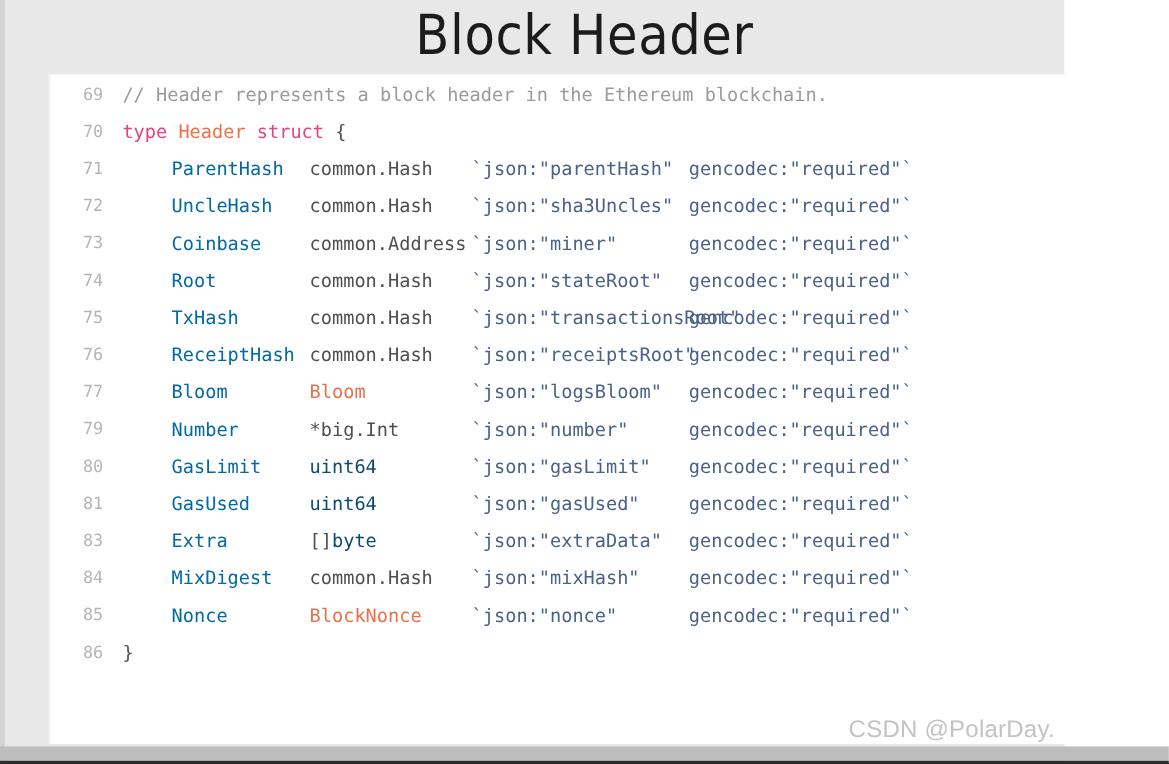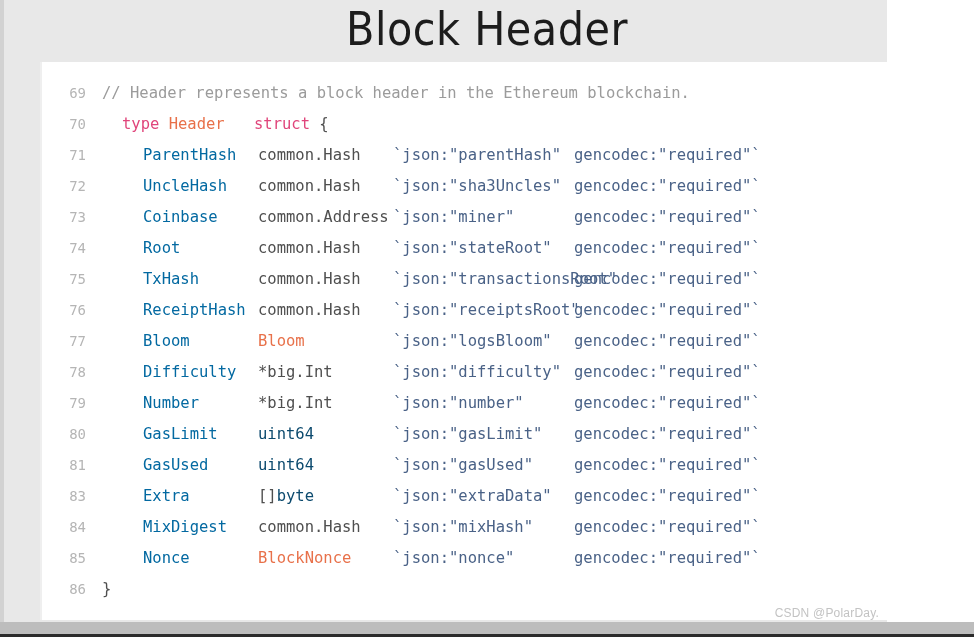--- a/index.html
+++ b/index.html
@@ -60,41 +60,41 @@
   }
 
   .code-line {
     position: relative;
     height: 31px;
     line-height: 31px;
     white-space: pre;
     font-family: "DejaVu Sans Mono", "Liberation Mono", monospace;
     font-size: 15.5px;
   }
-  .code-line:first-child { margin-top: 16px; }
+  .code-line:first-child { margin-top: 2px; }
 
   .lineno {
     position: absolute;
     left: 0;
     width: 46px;
     text-align: right;
     color: #b5b5b5;
     font-family: "DejaVu Sans Mono", "Liberation Mono", monospace;
     font-size: 14px;
   }
   .code-text {
     position: absolute;
     left: 62px;
     top: 0;
     white-space: pre;
   }
 
   
   .tok-comment { color: #9b9b9b; }
-  .tok-keyword { color: #e0457b; margin-left: 20px; }
+  .tok-keyword { color: #e0457b; }
   .tok-type    { color: #e8714a; }
   .tok-field   { color: #0369a1; }
   .tok-builtin { color: #0c4a6e; }
   .tok-plain   { color: #4f4f4f; }
   .tok-tag     { color: #4a6287; }
   .tok-punct   { color: #4f4f4f; }
 
   
   .col-indent { display: inline-block; width: 41px; }
   .col-field  { display: inline-block; width: 115px; }
@@ -126,21 +126,21 @@
     height: 637px;
     background: #d2d2d2;
   }
 
   
   #watermark {
     position: absolute;
     right: 8px;
     bottom: 17px;
     font-family: "Liberation Sans", sans-serif;
-    font-size: 12px;
+    font-size: 20px;
     color: #c3c3c3;
     white-space: nowrap;
     letter-spacing: 0.2px;
   }
 </style>
 </head>
 <body>
 
 <div id="slide">
 
@@ -153,21 +153,20 @@
     <div id="code-lines">
         <div class="code-line"><span class="lineno">69</span><span class="code-text"><span class="tok-comment">// Header represents a block header in the Ethereum blockchain.</span></span></div>
         <div class="code-line"><span class="lineno">70</span><span class="code-text"><span class="tok-keyword">type</span><span class="tok-plain"> </span><span class="tok-type">Header</span><span class="tok-plain"> </span><span class="tok-keyword">struct</span><span class="tok-plain"> </span><span class="tok-punct">{</span></span></div>
         <div class="code-line"><span class="lineno">71</span><span class="code-text"><span class="col-indent"></span><span class="col-field tok-field">ParentHash</span><span class="col-type"><span class="tok-plain">common.Hash</span></span><span class="col-json tok-tag">`json:"parentHash"</span><span class="tok-tag">gencodec:"required"`</span></span></div>
         <div class="code-line"><span class="lineno">72</span><span class="code-text"><span class="col-indent"></span><span class="col-field tok-field">UncleHash</span><span class="col-type"><span class="tok-plain">common.Hash</span></span><span class="col-json tok-tag">`json:"sha3Uncles"</span><span class="tok-tag">gencodec:"required"`</span></span></div>
         <div class="code-line"><span class="lineno">73</span><span class="code-text"><span class="col-indent"></span><span class="col-field tok-field">Coinbase</span><span class="col-type"><span class="tok-plain">common.Address</span></span><span class="col-json tok-tag">`json:"miner"</span><span class="tok-tag">gencodec:"required"`</span></span></div>
         <div class="code-line"><span class="lineno">74</span><span class="code-text"><span class="col-indent"></span><span class="col-field tok-field">Root</span><span class="col-type"><span class="tok-plain">common.Hash</span></span><span class="col-json tok-tag">`json:"stateRoot"</span><span class="tok-tag">gencodec:"required"`</span></span></div>
         <div class="code-line"><span class="lineno">75</span><span class="code-text"><span class="col-indent"></span><span class="col-field tok-field">TxHash</span><span class="col-type"><span class="tok-plain">common.Hash</span></span><span class="col-json tok-tag">`json:"transactionsRoot"</span><span class="tok-tag">gencodec:"required"`</span></span></div>
         <div class="code-line"><span class="lineno">76</span><span class="code-text"><span class="col-indent"></span><span class="col-field tok-field">ReceiptHash</span><span class="col-type"><span class="tok-plain">common.Hash</span></span><span class="col-json tok-tag">`json:"receiptsRoot"</span><span class="tok-tag">gencodec:"required"`</span></span></div>
         <div class="code-line"><span class="lineno">77</span><span class="code-text"><span class="col-indent"></span><span class="col-field tok-field">Bloom</span><span class="col-type"><span class="tok-type">Bloom</span></span><span class="col-json tok-tag">`json:"logsBloom"</span><span class="tok-tag">gencodec:"required"`</span></span></div>
-        <div class="code-line"><span class="lineno">78</span><span class="code-text"><span class="col-indent"></span><span class="col-field tok-field">Difficulty</span><span class="col-type"><span class="tok-plain">*big.Int</span></span><span class="col-json tok-tag">`json:"difficulty"</span><span class="tok-tag">gencodec:"required"`</span></span></div>
         <div class="code-line"><span class="lineno">79</span><span class="code-text"><span class="col-indent"></span><span class="col-field tok-field">Number</span><span class="col-type"><span class="tok-plain">*big.Int</span></span><span class="col-json tok-tag">`json:"number"</span><span class="tok-tag">gencodec:"required"`</span></span></div>
         <div class="code-line"><span class="lineno">80</span><span class="code-text"><span class="col-indent"></span><span class="col-field tok-field">GasLimit</span><span class="col-type"><span class="tok-builtin">uint64</span></span><span class="col-json tok-tag">`json:"gasLimit"</span><span class="tok-tag">gencodec:"required"`</span></span></div>
         <div class="code-line"><span class="lineno">81</span><span class="code-text"><span class="col-indent"></span><span class="col-field tok-field">GasUsed</span><span class="col-type"><span class="tok-builtin">uint64</span></span><span class="col-json tok-tag">`json:"gasUsed"</span><span class="tok-tag">gencodec:"required"`</span></span></div>
         <div class="code-line"><span class="lineno">83</span><span class="code-text"><span class="col-indent"></span><span class="col-field tok-field">Extra</span><span class="col-type"><span class="tok-plain">[]</span><span class="tok-builtin">byte</span></span><span class="col-json tok-tag">`json:"extraData"</span><span class="tok-tag">gencodec:"required"`</span></span></div>
         <div class="code-line"><span class="lineno">84</span><span class="code-text"><span class="col-indent"></span><span class="col-field tok-field">MixDigest</span><span class="col-type"><span class="tok-plain">common.Hash</span></span><span class="col-json tok-tag">`json:"mixHash"</span><span class="tok-tag">gencodec:"required"`</span></span></div>
         <div class="code-line"><span class="lineno">85</span><span class="code-text"><span class="col-indent"></span><span class="col-field tok-field">Nonce</span><span class="col-type"><span class="tok-type">BlockNonce</span></span><span class="col-json tok-tag">`json:"nonce"</span><span class="tok-tag">gencodec:"required"`</span></span></div>
         <div class="code-line"><span class="lineno">86</span><span class="code-text"><span class="tok-punct">}</span></span></div>
       </div>
   </div>
 

